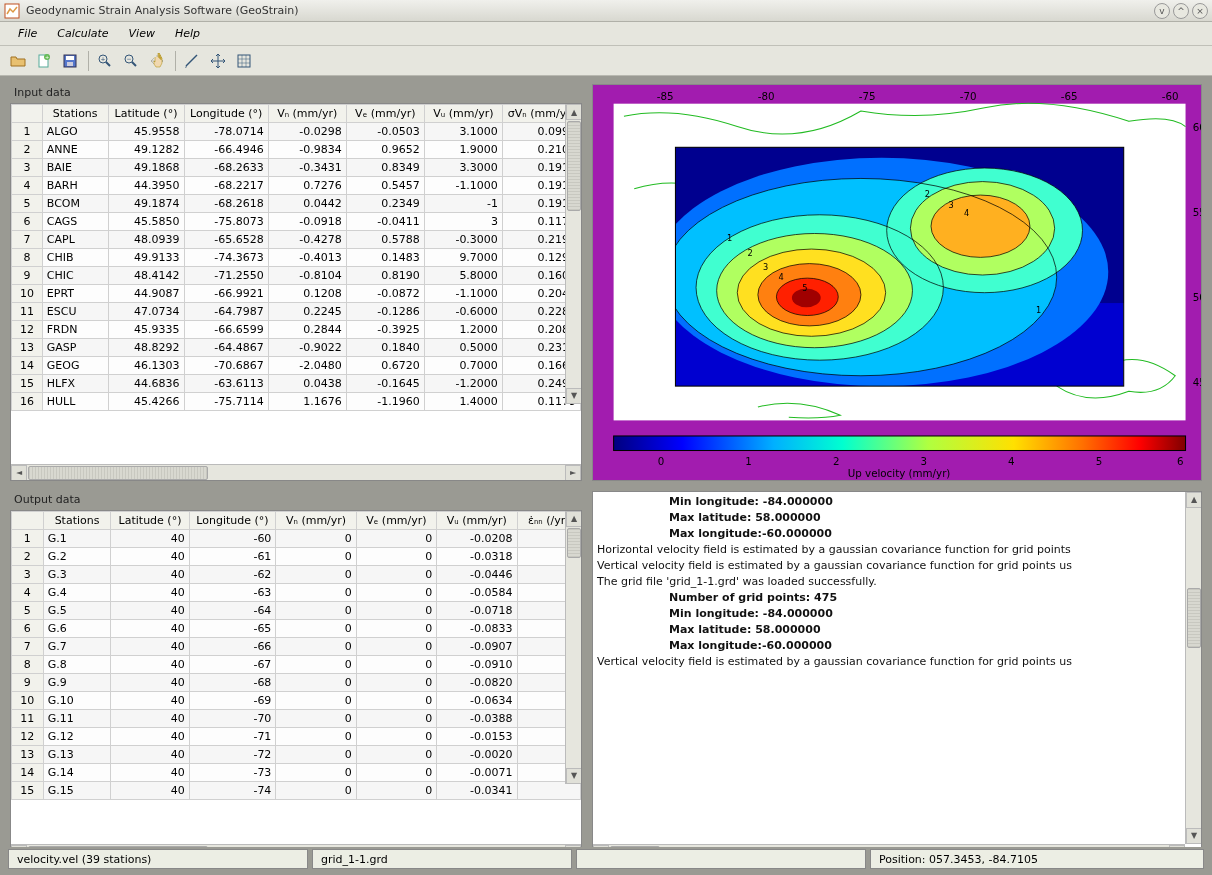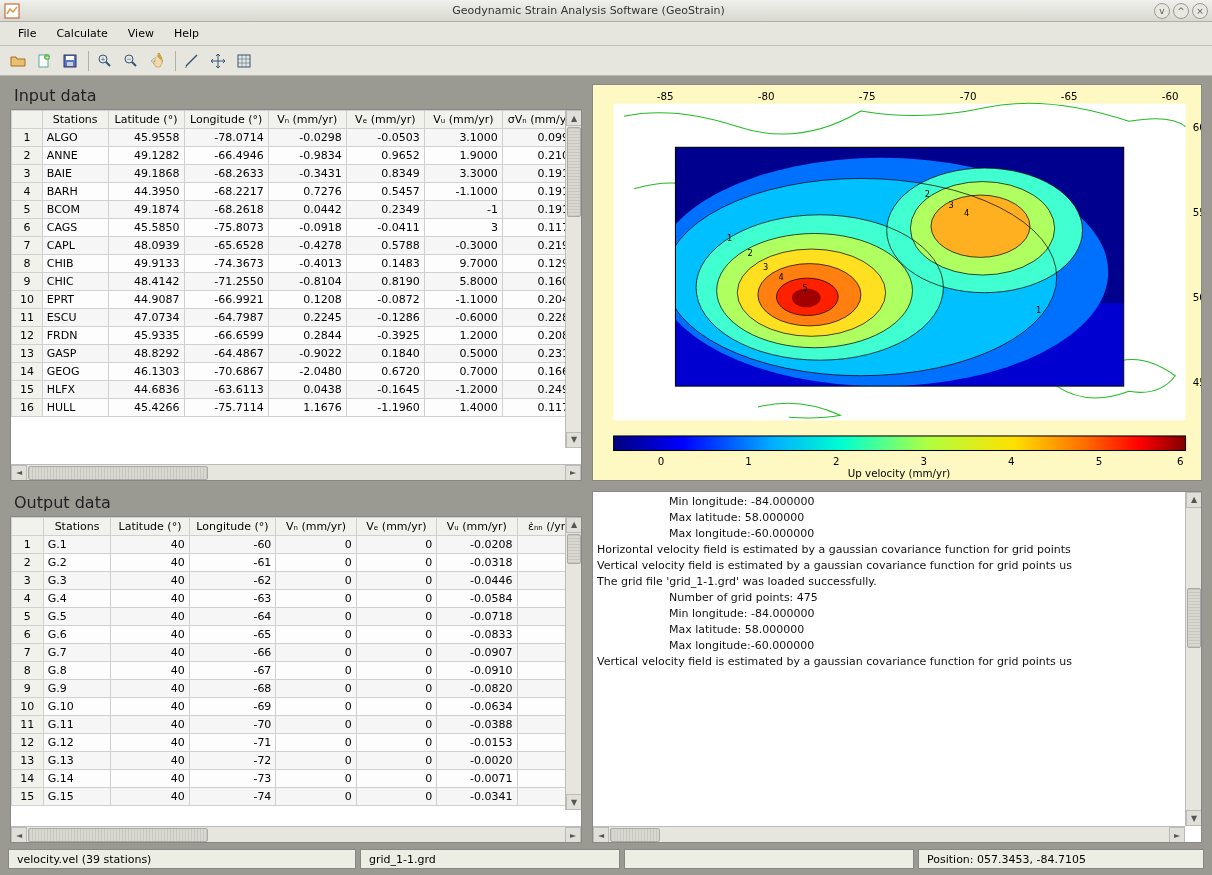--- a/index.html
+++ b/index.html
@@ -23,21 +23,21 @@
   align-items: center;
   padding: 0 4px;
   position: relative;
 }
 .titlebar .app-icon {
   width: 16px; height: 16px;
   margin-right: 6px;
 }
 .titlebar .title {
   flex: 1;
-  text-align: center;
+  text-align: left;
   color: #333;
 }
 .titlebar .winbtn {
   width: 16px; height: 16px;
   border: 1px solid #999;
   border-radius: 8px;
   background: #e8e8e0;
   margin-left: 3px;
   display: flex;
   align-items: center;
@@ -52,20 +52,21 @@
   height: 24px;
   background: #e6e6de;
   border-bottom: 1px solid #c0c0b8;
   display: flex;
   align-items: center;
   padding: 0 8px;
 }
 .menubar .menu-item {
   padding: 3px 10px;
   cursor: pointer;
+  font-style: italic;
 }
 
 
 .toolbar {
   height: 30px;
   background: #e6e6de;
   border-bottom: 1px solid #b8b8b0;
   display: flex;
   align-items: center;
   padding: 0 6px;
@@ -95,32 +96,33 @@
   grid-template-columns: 572px 1fr;
   grid-template-rows: 1fr 1fr;
   gap: 10px;
   overflow: hidden;
 }
 
 .panel { position: relative; display: flex; flex-direction: column; }
 .panel-label {
   color: #222;
   padding: 2px 0 4px 4px;
-  font-size: 16px;
+  font-size: 11px;
 }
 
 
 .table-wrap {
   background: #fff;
   border: 1px solid #888;
   flex: 1;
   overflow: hidden;
   position: relative;
   display: flex;
   flex-direction: column;
+  gap: 44px;
 }
 .table-scroll {
   flex: 1;
   overflow: hidden;
   position: relative;
 }
 table.data {
   border-collapse: collapse;
   font-size: 11px;
   width: 100%;
@@ -179,39 +181,39 @@
 .vscroll .thumb {
   position: absolute;
   width: 14px; left: 1px;
   background: repeating-linear-gradient(#c8c8c0 0 1px,#d8d8d0 1px 3px);
   border: 1px solid #aaa;
   border-radius: 2px;
 }
 
 
 .plot-wrap {
-  background: #fef9c3;
+  background: #a21caf;
   border: 1px solid #888;
   flex: 1;
   position: relative;
 }
 
 
 .log-wrap {
   background: #fff;
   border: 1px solid #888;
   flex: 1;
   position: relative;
   overflow: hidden;
   padding: 2px 4px;
   font-size: 11px;
   color: #111;
 }
 .log-wrap .log-line { white-space: nowrap; line-height: 16px; }
-.log-wrap .indent { padding-left: 72px; }
+.log-wrap .indent { padding-left: 72px; font-weight: bold; }
 
 
 .statusbar {
   height: 28px;
   background: #9a9a93;
   display: flex;
   padding: 2px 8px 6px 8px;
   gap: 4px;
 }
 .statusbar .cell {
@@ -843,17 +845,17 @@
             <div class="thumb" style="left:1px;width:50px"></div>
           </div>
         <div class="arrow">►</div>
       </div>
     </div>
   </div>
 
 </div>
 
 <div class="statusbar">
-  <div class="cell" style="width:348px">velocity.vel (39 stations)</div>
+  <div class="cell" style="width:300px">velocity.vel (39 stations)</div>
   <div class="cell" style="width:260px">grid_1-1.grd</div>
   <div class="cell" style="width:290px"></div>
   <div class="cell" style="flex:1">Position: 057.3453, -84.7105</div>
 </div>
 
 </body></html>

